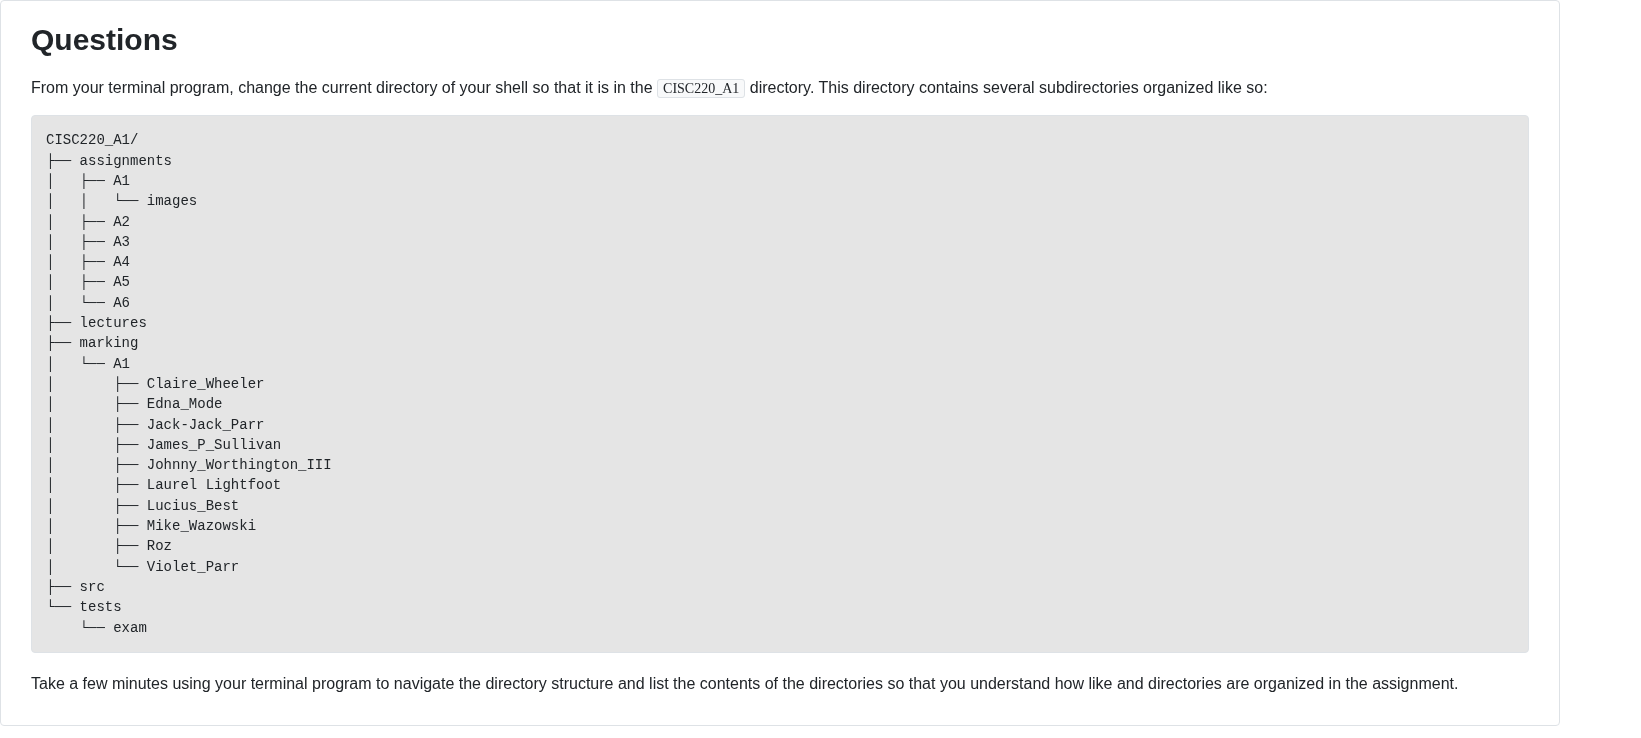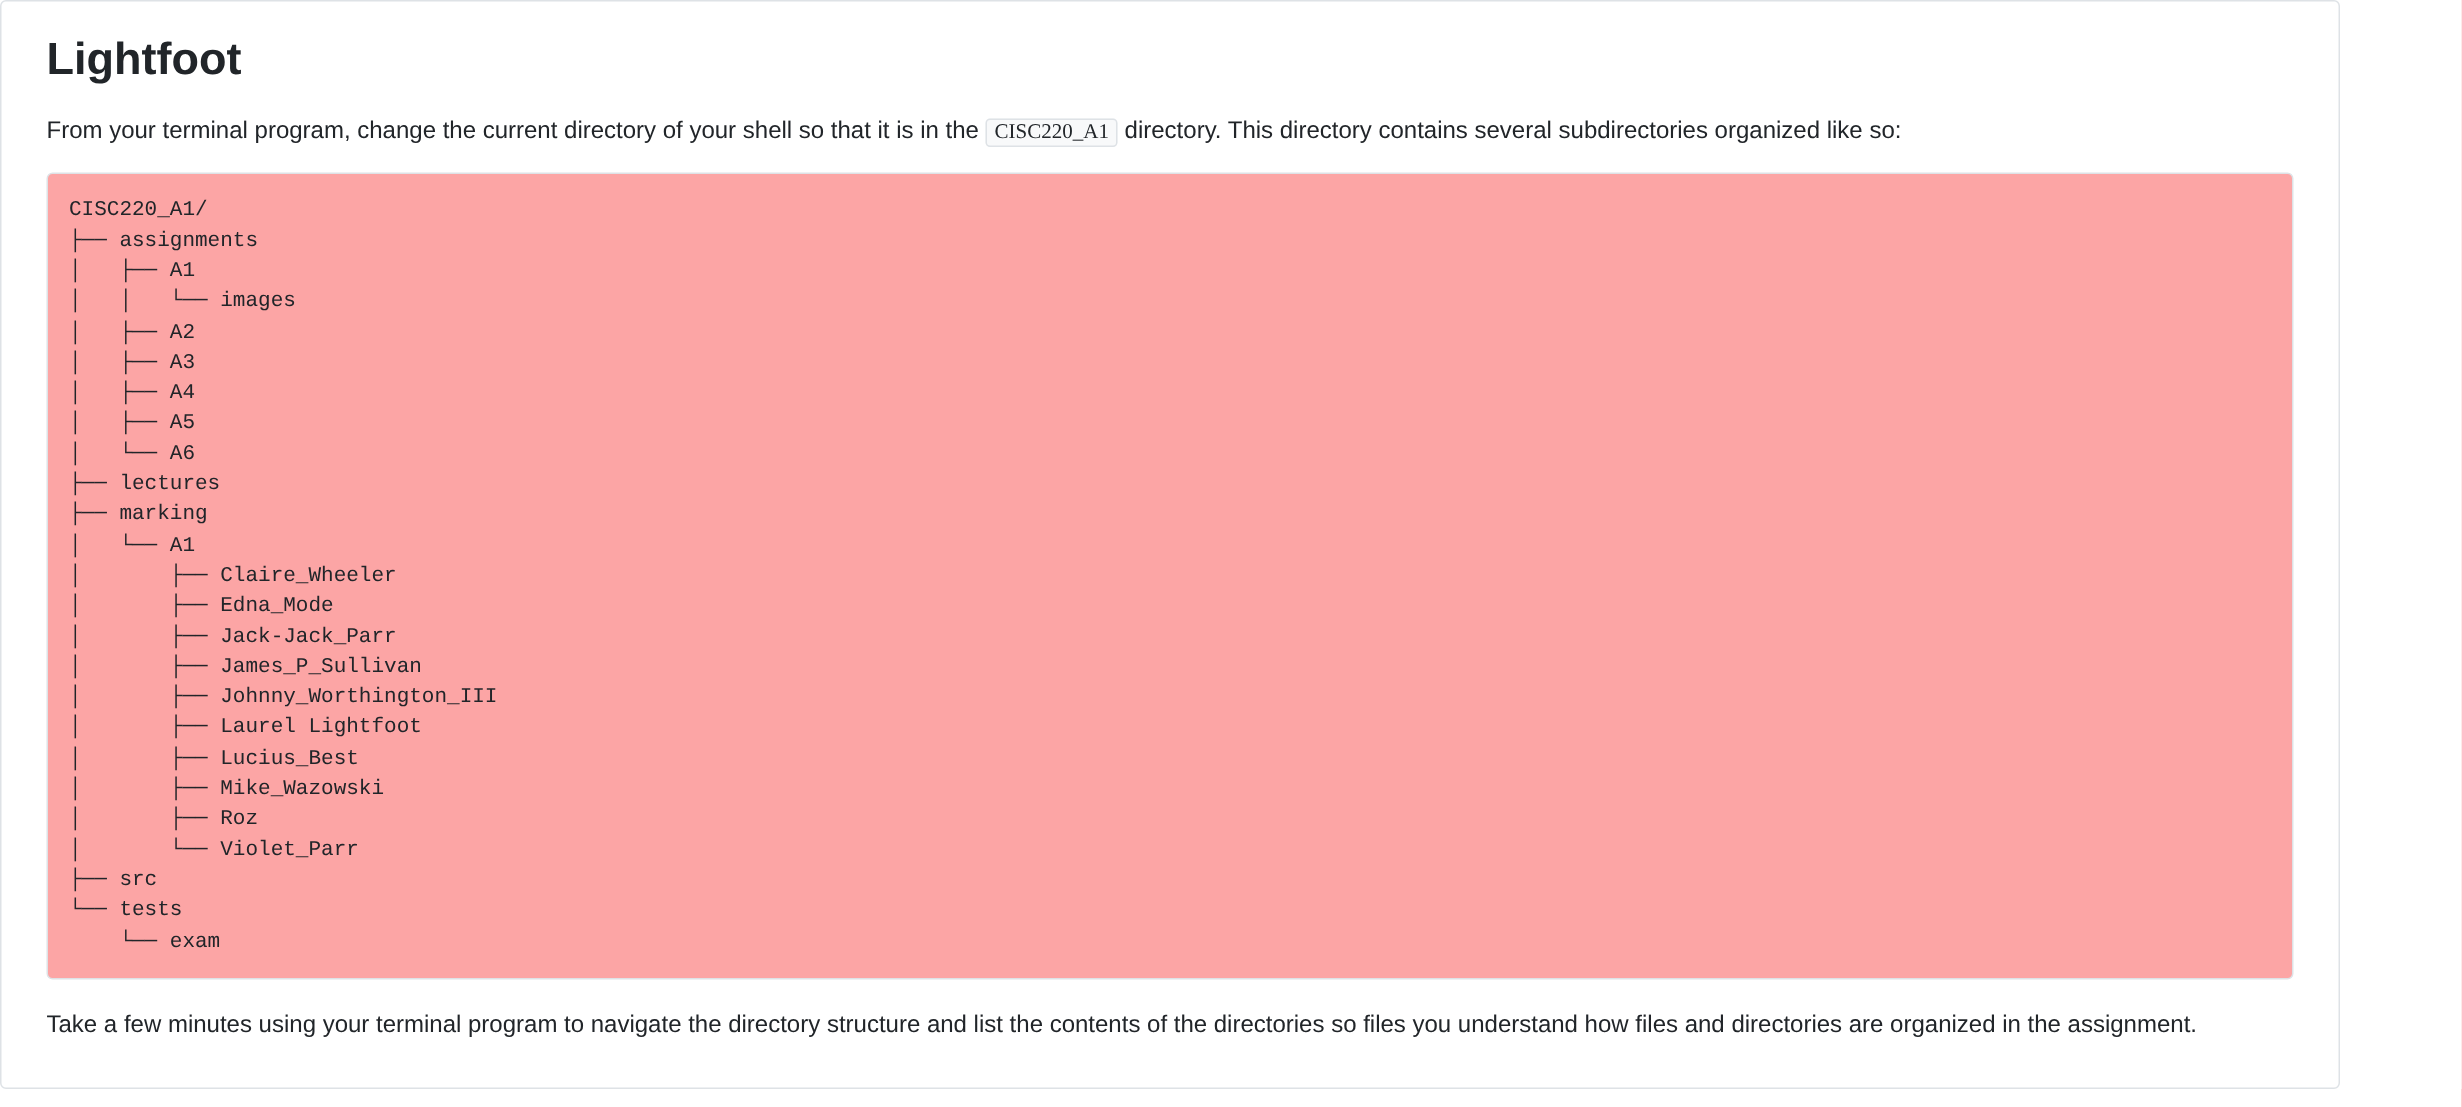--- a/index.html
+++ b/index.html
@@ -30,42 +30,42 @@
   code.inline {
     font-family: Liberation Serif, serif;
     font-size: 14px;
     background: #f8f9fa;
     border: 1px solid #dee2e6;
     border-radius: 3px;
     padding: 1px 5px;
     color: #212529;
   }
   pre.tree {
-    background: #fca5a5;
+    background: #e5e5e5;
     border: 1px solid #dee2e6;
     border-radius: 4px;
     padding: 14px 14px;
     font-family: SFMono-Regular, Consolas, "Liberation Mono", Menlo, monospace;
     font-size: 14px;
     line-height: 1.45;
     margin: 0 0 20px 0;
     white-space: pre;
     overflow: auto;
   }
   p.outro {
     font-size: 16px;
     line-height: 1.4;
     margin: 0;
   }
 </style>
 </head>
 <body>
 
 <div class="container">
-  <h2 class="section-title">Lightfoot</h2>
+  <h2 class="section-title">Questions</h2>
 
   <p class="intro">
     <span>From your terminal program, change the current directory of your shell so that it is in the </span>
     <code class="inline">CISC220_A1</code>
     <span> directory. This directory contains several subdirectories organized like so:</span>
   </p>
 
   <pre class="tree">CISC220_A1/
 ├── assignments
 │   ├── A1
@@ -85,14 +85,14 @@
 │       ├── Johnny_Worthington_III
 │       ├── Laurel Lightfoot
 │       ├── Lucius_Best
 │       ├── Mike_Wazowski
 │       ├── Roz
 │       └── Violet_Parr
 ├── src
 └── tests
     └── exam</pre>
 
-  <p class="outro">Take a few minutes using your terminal program to navigate the directory structure and list the contents of the directories so files you understand how files and directories are organized in the assignment.</p>
+  <p class="outro">Take a few minutes using your terminal program to navigate the directory structure and list the contents of the directories so that you understand how like and directories are organized in the assignment.</p>
 </div>
 
 </body></html>

